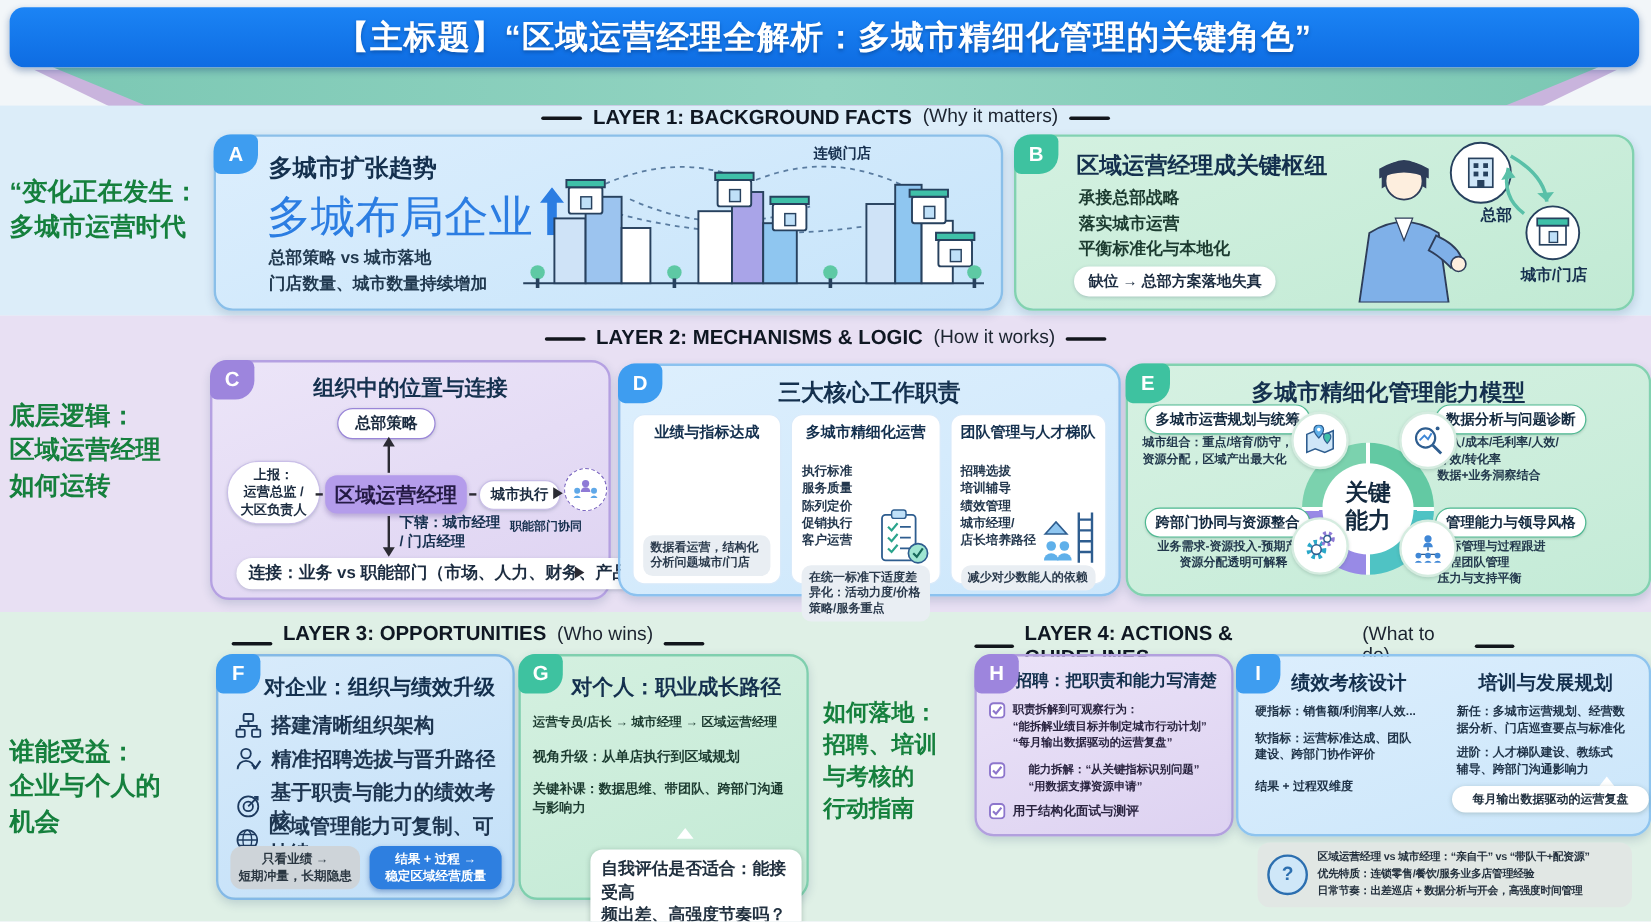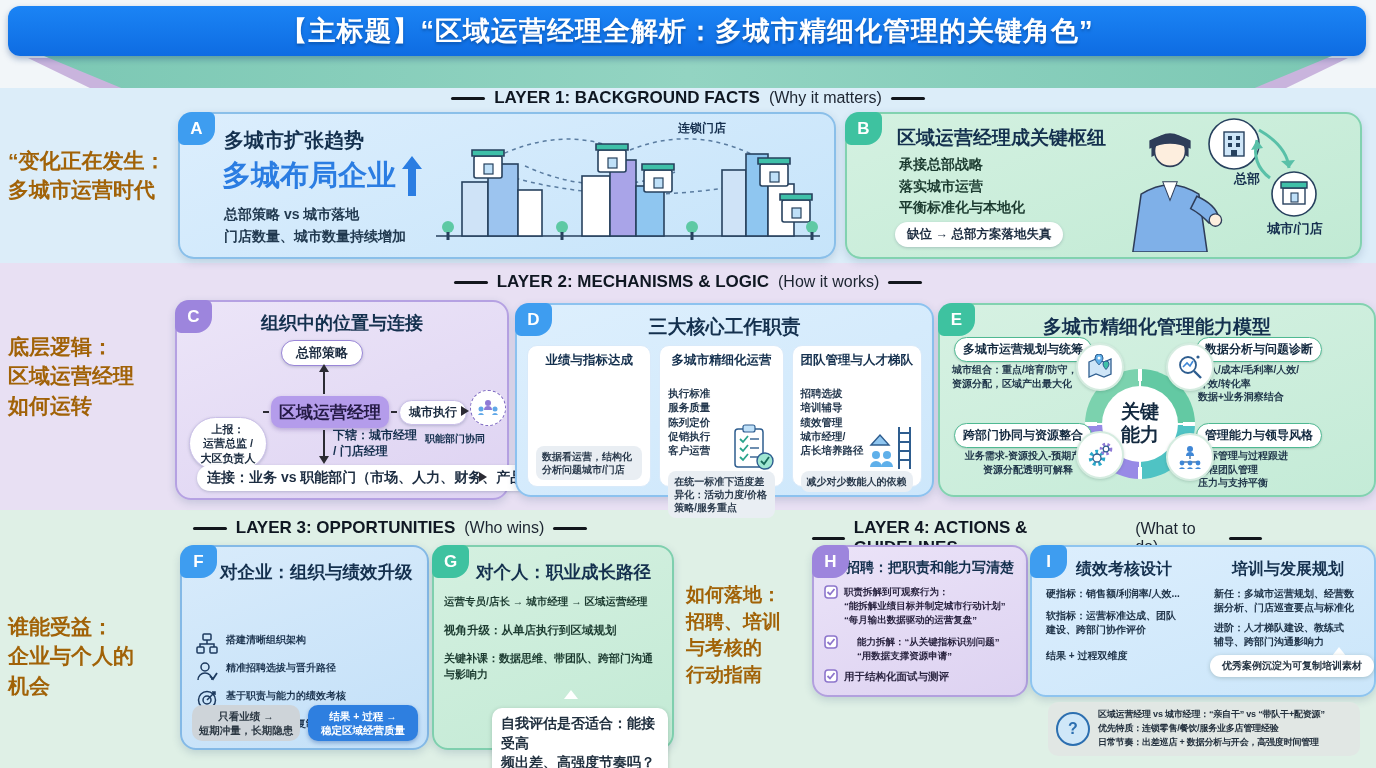--- a/index.html
+++ b/index.html
@@ -19,21 +19,21 @@
   .band{position:absolute;left:0;width:1376px;z-index:3;}
   .band1{top:88px;height:175px;background:#dcedf9;}
   .band2{top:263px;height:247px;background:#e8e0f3;}
   .band3{top:510px;height:258px;background:#dff0e6;}
   
   .layer-head{position:absolute;display:flex;align-items:center;justify-content:center;gap:9px;z-index:5;color:#0f1722;}
   .layer-head b{font-size:17px;font-weight:700;}
   .layer-head .light{font-size:16px;font-weight:400;color:#1c2430;}
   .hline-deco{width:34px;height:3px;background:#12161c;border-radius:2px;}
   
-  .side-label{position:absolute;z-index:5;font-weight:700;color:#a16207;font-size:21px;line-height:1.4;white-space:pre-line;}
+  .side-label{position:absolute;z-index:5;font-weight:700;color:#15803d;font-size:21px;line-height:1.4;white-space:pre-line;}
   
   .card{position:absolute;border-radius:16px;z-index:5;box-shadow:0 3px 8px rgba(40,70,110,.18);}
   .card-a{background:linear-gradient(160deg,#dceefd,#c6e4fa);border:2px solid #8abfe9;}
   .card-b{background:linear-gradient(160deg,#d4f1e1,#c1ead4);border:2px solid #82d2b0;}
   .card-c{background:linear-gradient(160deg,#ece5f8,#ded3f2);border:2px solid #b5a1e2;}
   .card-d{background:linear-gradient(160deg,#ddeffd,#cde7fb);border:2px solid #8cc2ef;}
   .card-e{background:linear-gradient(160deg,#d6f1e2,#c4ebd7);border:2px solid #82d2b0;}
   .card-f{background:linear-gradient(160deg,#d8ebfb,#c3e0f8);border:2px solid #84b9e6;}
   .card-g{background:linear-gradient(160deg,#d4f0e0,#c3ead5);border:2px solid #7fcfae;}
   .card-h{background:linear-gradient(160deg,#ebe3f8,#ddd2f1);border:2px solid #b2a0de;}
@@ -63,21 +63,21 @@
     background:conic-gradient(from 0deg,#fff 0 2deg,#63c9a3 2deg 88deg,#fff 88deg 92deg,#4fc3c4 92deg 178deg,#fff 178deg 182deg,#988ae6 182deg 268deg,#fff 268deg 272deg,#7bd2ae 272deg 358deg,#fff 358deg 360deg);}
   .ring::after{content:'';position:absolute;inset:17px;background:#fff;border-radius:50%;}
   .ring-label{position:absolute;left:145px;top:64px;width:110px;height:110px;display:flex;align-items:center;justify-content:center;
     text-align:center;font-weight:700;font-size:19px;color:#13293f;z-index:2;white-space:pre-line;line-height:1.2;}
   .satellite{position:absolute;width:44px;height:44px;border-radius:50%;background:#fff;border:2px solid #d5ece0;
     display:flex;align-items:center;justify-content:center;z-index:2;box-shadow:0 1px 3px rgba(40,80,70,.2);}
   .quad-pill{position:absolute;background:#fff;border:1.5px solid #4fb992;border-radius:999px;padding:3px 8px;
     font-weight:700;font-size:12px;color:#13293f;white-space:nowrap;box-shadow:0 1px 2px rgba(40,80,70,.2);}
   .quad-text{position:absolute;font-weight:700;font-size:10px;line-height:1.35;color:#22384c;white-space:pre-line;}
   
-  .f-item{position:absolute;display:flex;align-items:flex-start;gap:8px;font-weight:700;font-size:10px;color:#1d3550;margin-top:40px;}
+  .f-item{position:absolute;display:flex;align-items:center;gap:8px;font-weight:700;font-size:17px;color:#1d3550;}
   .mini-pill{position:absolute;border-radius:10px;font-weight:700;font-size:10.5px;line-height:1.35;
     display:flex;align-items:center;justify-content:center;text-align:center;white-space:pre-line;}
   .mini-gray{background:#ced4d9;color:#2b3742;}
   .mini-blue{background:#2e7fe0;color:#fff;box-shadow:0 2px 4px rgba(30,80,160,.4);}
   
   .g-line{position:absolute;font-weight:700;color:#1c3b30;}
   .bubble{position:absolute;background:#fff;border-radius:10px;padding:6px 9px;font-weight:700;color:#21303f;
     box-shadow:0 1px 4px rgba(40,70,60,.25);}
   .bubble-tail{position:absolute;width:0;height:0;border-left:7px solid transparent;border-right:7px solid transparent;border-bottom:9px solid #fff;}
   
@@ -113,21 +113,21 @@
     <b>LAYER 1: BACKGROUND FACTS</b>
     <span class="light">(Why it matters)</span>
     <span class="hline-deco"></span>
   </div>
   <div class="layer-head" style="left:0;width:1376px;top:272px;">
     <span class="hline-deco"></span>
     <b>LAYER 2: MECHANISMS &amp; LOGIC</b>
     <span class="light">(How it works)</span>
     <span class="hline-deco"></span>
   </div>
-  <div class="layer-head" style="left:170px;width:440px;top:518px;">
+  <div class="layer-head" style="left:170px;width:440px;top:518px;align-items:flex-end;">
     <span class="hline-deco"></span>
     <b>LAYER 3: OPPORTUNITIES</b>
     <span class="light">(Who wins)</span>
     <span class="hline-deco"></span>
   </div>
   <div class="layer-head" style="left:812px;width:450px;top:518px;">
     <span class="hline-deco"></span>
     <b>LAYER 4: ACTIONS &amp; GUIDELINES</b>
     <span class="light">(What to do)</span>
     <span class="hline-deco"></span>
@@ -143,21 +143,21 @@
 与考核的
 行动指南</div>
   <div class="side-label" style="left:8px;top:612px;width:168px;">谁能受益：
 企业与个人的
 机会</div>
 
   <div class="card card-a" style="left:178px;top:112px;width:654px;height:143px;">
     <div class="badge badge-blue">A</div>
     <div class="card-title" style="left:44px;top:13px;font-size:20px;">多城市扩张趋势</div>
     <div class="abs" style="left:42px;top:42px;display:flex;align-items:flex-start;gap:6px;">
-      <span style="font-size:29px;font-weight:700;color:#2b7de2;">多城布局企业</span>
+      <span style="font-size:37px;font-weight:400;color:#2b7de2;">多城布局企业</span>
       <svg width="20" height="40" viewBox="0 0 20 40">
           <polygon points="10,0 20,13 14,13 14,40 6,40 6,13 0,13" fill="#2b7de2"></polygon>
         </svg>
     </div>
     <div class="abs pre" style="left:44px;top:90px;font-size:14px;font-weight:700;color:#21394f;line-height:1.55;">总部策略 vs 城市落地
 门店数量、城市数量持续增加</div>
     <div class="illu-label" style="left:498px;top:6px;">连锁门店</div>
     <svg class="abs" style="left:250px;top:16px;" width="396" height="118" viewBox="0 0 396 118">
       <defs>
         <g id="store">
@@ -234,21 +234,21 @@
     <div class="abs" style="left:370px;top:56px;width:60px;text-align:center;font-weight:700;font-size:13px;">总部</div>
     <div class="abs" style="left:408px;top:106px;width:80px;text-align:center;font-weight:700;font-size:13px;">城市/门店</div>
   </div>
 
   <div class="card card-c" style="left:175px;top:300px;width:330px;height:196px;">
     <div class="badge badge-purple">C</div>
     <div class="card-title" style="left:0;right:0;top:9px;font-size:18px;text-align:center;">组织中的位置与连接</div>
     <div class="pill" style="left:145px;top:38px;transform:translateX(-50%);padding:3px 14px;font-size:13px;border:1.5px solid #9a86d8;">总部策略</div>
     <div class="arr-up" style="left:142px;top:62px;"></div>
     <div class="vline" style="left:146px;top:69px;height:23px;"></div>
-    <div class="pill pre" style="left:12px;top:82px;width:72px;padding:4px 2px;font-size:11px;line-height:1.3;text-align:center;border:1px solid #cabfe8;margin-top:33px;">上报：
+    <div class="pill pre" style="left:12px;top:82px;width:72px;padding:4px 2px;font-size:11px;line-height:1.3;text-align:center;border:1px solid #cabfe8;">上报：
 运营总监 /
 大区负责人</div>
     <div class="hline" style="left:86px;top:109px;width:6px;"></div>
     <div class="abs" style="left:94px;top:94px;width:118px;height:32px;background:#b49ceb;border-radius:10px;display:flex;align-items:center;justify-content:center;font-weight:700;font-size:17px;color:#241a45;box-shadow:0 2px 4px rgba(90,60,150,.3);">区域运营经理</div>
     <div class="hline" style="left:214px;top:109px;width:6px;"></div>
     <div class="pill" style="left:222px;top:98px;padding:3px 9px;font-size:12px;border:1px solid #cabfe8;">城市执行</div>
     <div class="arr-right" style="left:284px;top:104px;"></div>
     <div class="abs" style="left:293px;top:88px;width:34px;height:34px;border-radius:50%;background:#fff;border:1.5px dashed #7c68c0;display:flex;align-items:center;justify-content:center;">
       <svg width="22" height="20" viewBox="0 0 22 20">
         <circle cx="11" cy="5" r="3" fill="#8f7ad6"></circle>
@@ -477,21 +477,21 @@
     <div class="card-title" style="left:200px;top:12px;font-size:16px;">培训与发展规划</div>
     <div class="i-text" style="left:14px;top:40px;width:160px;">硬指标：销售额/利润率/人效...</div>
     <div class="i-text pre" style="left:14px;top:62px;width:160px;">软指标：运营标准达成、团队
 建设、跨部门协作评价</div>
     <div class="i-text" style="left:14px;top:102px;width:160px;">结果 + 过程双维度</div>
     <div class="i-text pre" style="left:182px;top:40px;width:155px;">新任：多城市运营规划、经营数
 据分析、门店巡查要点与标准化</div>
     <div class="i-text pre" style="left:182px;top:74px;width:155px;">进阶：人才梯队建设、教练式
 辅导、跨部门沟通影响力</div>
     <div class="bubble-tail" style="left:300px;top:100px;"></div>
-    <div class="bubble" style="left:178px;top:108px;width:152px;font-size:10px;padding:4px 6px;border-radius:999px;text-align:center;">优秀案例沉淀为可复制培训素材</div>
+    <div class="bubble" style="left:178px;top:108px;width:152px;font-size:10px;padding:4px 6px;border-radius:999px;text-align:center;">每月输出数据驱动的运营复盘</div>
   </div>
 
   <div class="footnote">
     <div class="q-circle">?</div>
     <div class="foot-lines">区域运营经理 vs 城市经理：“亲自干” vs “带队干+配资源”
 优先特质：连锁零售/餐饮/服务业多店管理经验
 日常节奏：出差巡店 + 数据分析与开会，高强度时间管理</div>
   </div>
 
 </div>

